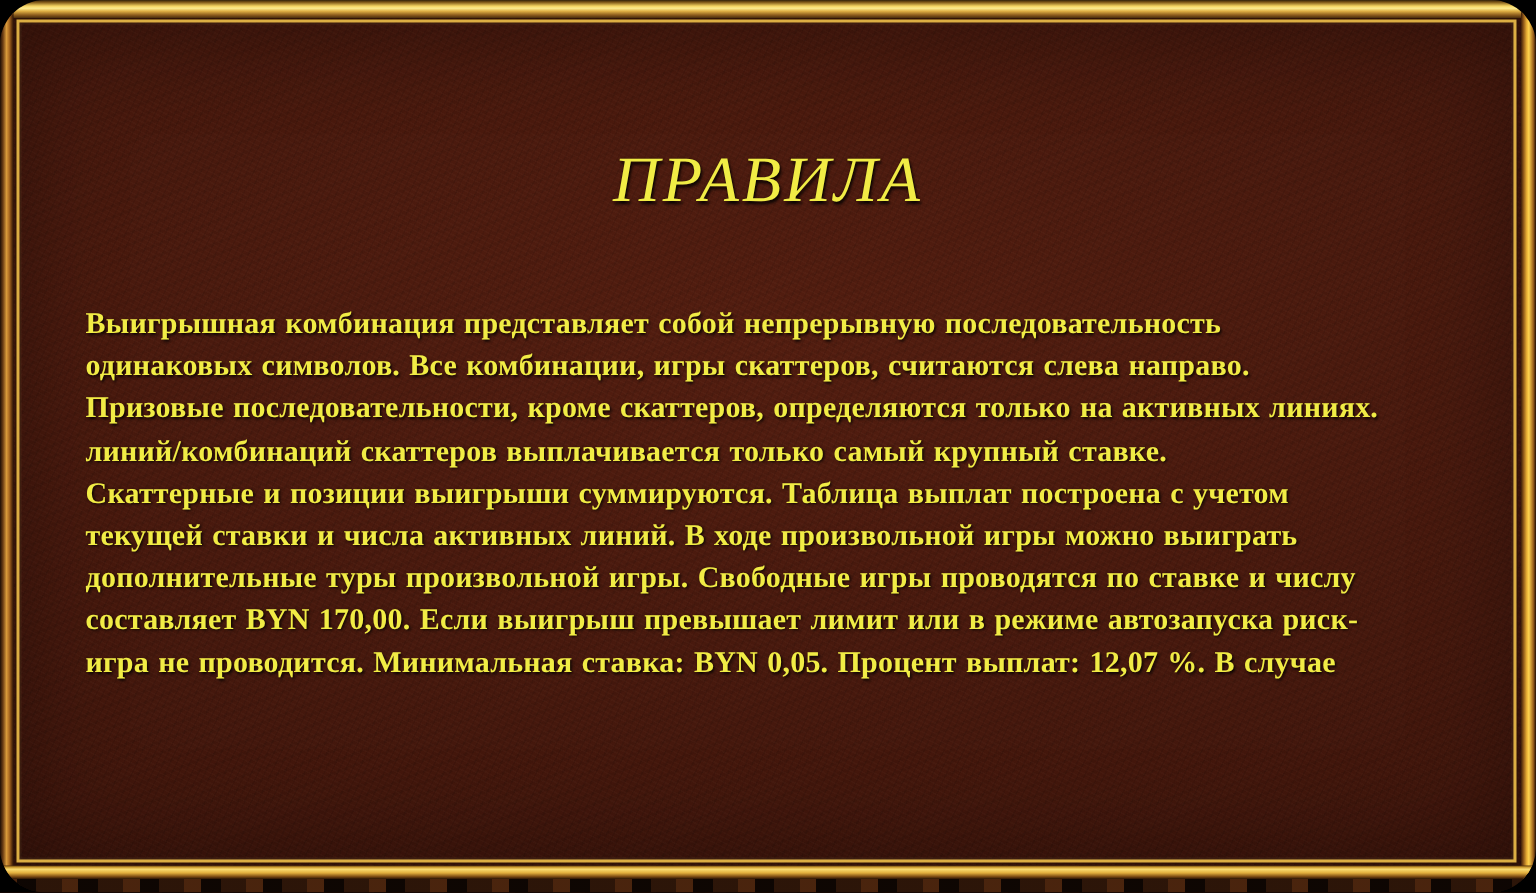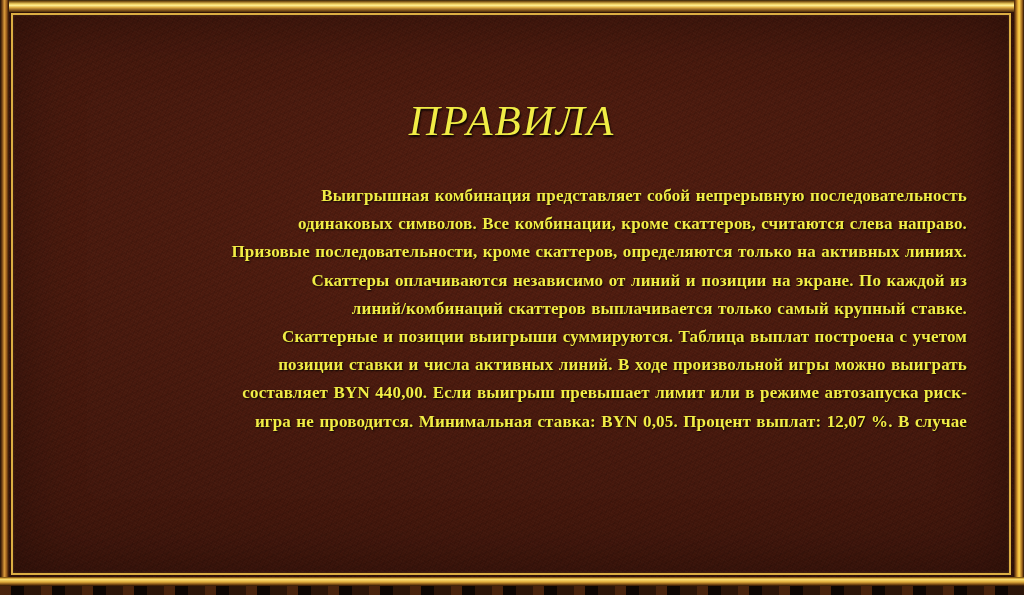--- a/index.html
+++ b/index.html
@@ -11,20 +11,21 @@
     position: relative;
     width: 1024px;
     height: 595px;
     overflow: hidden;
     font-family: "Liberation Serif", "DejaVu Serif", serif;
     
     background-color: #200e06;
     background-image:
       repeating-linear-gradient(90deg, rgba(90,45,18,.45) 0 14px, rgba(10,4,2,.5) 14px 26px, rgba(60,30,12,.35) 26px 47px),
       repeating-linear-gradient(88deg, rgba(0,0,0,.35) 0 3px, transparent 3px 9px);
+    border-radius: 30px;
   }
 
   
   .frame-top {
     position: absolute; top: 0; left: 0; right: 0; height: 12px;
     background: linear-gradient(180deg,
       #31210a 0%, #7c5516 12%, #f5d462 34%, #fceb90 46%,
       #e0b044 62%, #8a5a1c 84%, #4a2e0c 100%);
   }
   .frame-left {
@@ -84,25 +85,25 @@
     margin: 96px 0 0 0;
     font-style: italic;
     font-weight: normal;
     font-size: 43px;
     line-height: 50px;
     letter-spacing: 2px;
     color: #f1ec45;
     text-shadow: 1px 2px 2px rgba(0,0,0,.85), 0 0 1px rgba(0,0,0,.6);
   }
   .rules {
-    margin-top: 36px;
+    margin-top: 56px;
     width: 910px;
-    text-align: right;
+    text-align: left;
     font-weight: bold;
-    font-size: 17px;
+    font-size: 20px;
     line-height: 28.2px;
     letter-spacing: 0.15px;
     word-spacing: 1px;
     color: #f1ec45;
     text-shadow: 1px 1px 2px rgba(0,0,0,.85);
   }
   .rules-line { white-space: nowrap; }
 </style>
 </head>
 <body>
@@ -115,24 +116,24 @@
   <div class="frame-left"></div>
   <div class="frame-right"></div>
   <div class="frame-bottom"></div>
   <div class="wood-base"></div>
   <div class="pinstripe"></div>
 
   <div class="content">
     <h1 class="title">ПРАВИЛА</h1>
     <div class="rules">
       <div class="rules-line">Выигрышная комбинация представляет собой непрерывную последовательность</div>
-      <div class="rules-line">одинаковых символов. Все комбинации, кроме скаттеров, считаются слева направо.</div>
+      <div class="rules-line">одинаковых символов. Все комбинации, игры скаттеров, считаются слева направо.</div>
       <div class="rules-line">Призовые последовательности, кроме скаттеров, определяются только на активных линиях.</div>
-      <div class="rules-line">Скаттеры оплачиваются независимо от линий и позиции на экране. По каждой из</div>
       <div class="rules-line">линий/комбинаций скаттеров выплачивается только самый крупный ставке.</div>
       <div class="rules-line">Скаттерные и позиции выигрыши суммируются. Таблица выплат построена с учетом</div>
-      <div class="rules-line">позиции ставки и числа активных линий. В ходе произвольной игры можно выиграть</div>
-      <div class="rules-line">составляет BYN 440,00. Если выигрыш превышает лимит или в режиме автозапуска риск-</div>
+      <div class="rules-line">текущей ставки и числа активных линий. В ходе произвольной игры можно выиграть</div>
+      <div class="rules-line">дополнительные туры произвольной игры. Свободные игры проводятся по ставке и числу</div>
+      <div class="rules-line">составляет BYN 170,00. Если выигрыш превышает лимит или в режиме автозапуска риск-</div>
       <div class="rules-line">игра не проводится. Минимальная ставка: BYN 0,05. Процент выплат: 12,07 %. В случае</div>
     </div>
   </div>
 
 </div>
 
 </body></html>

